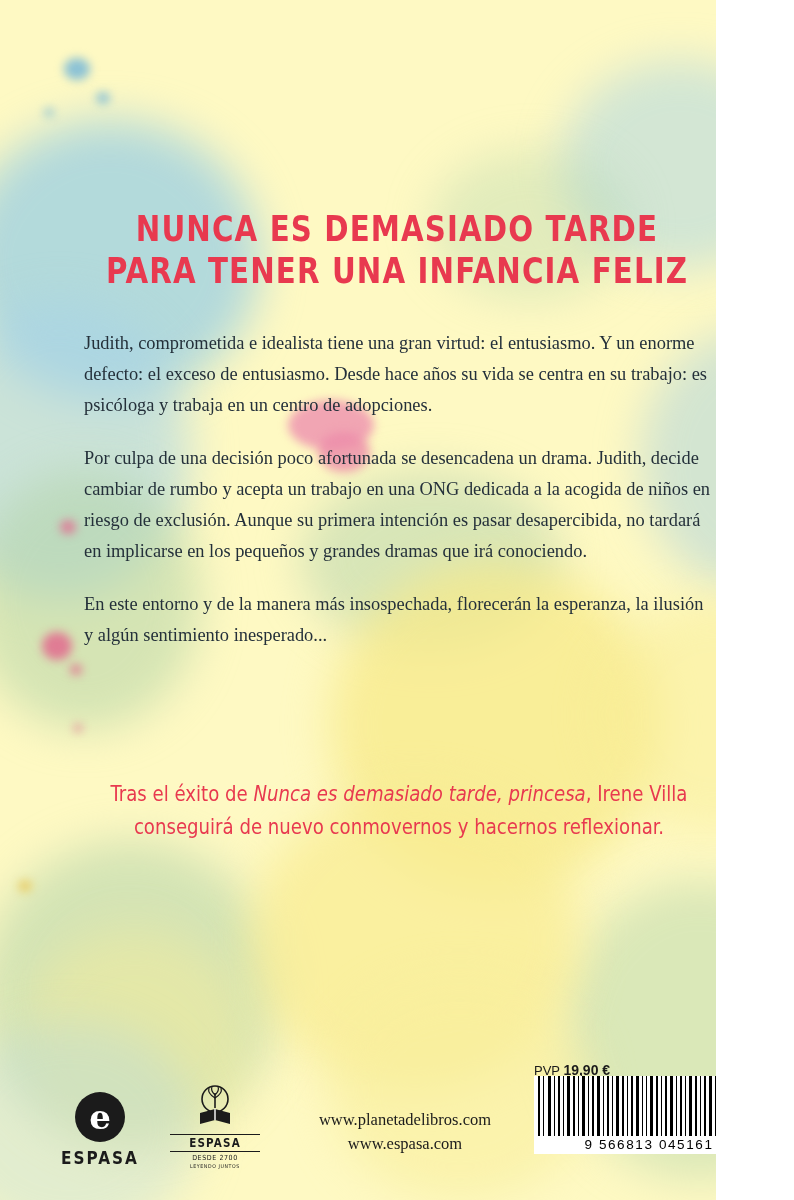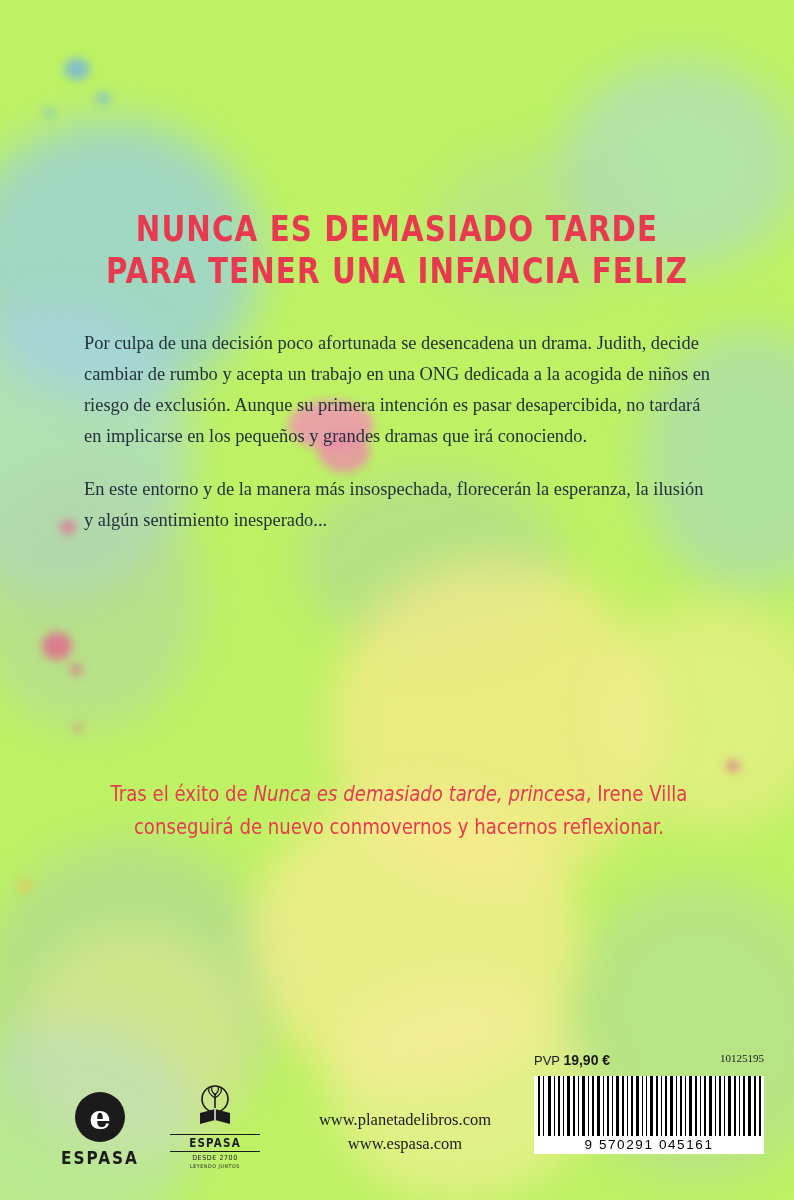--- a/index.html
+++ b/index.html
@@ -8,23 +8,23 @@
   }
   body {
     width: 794px;
     height: 1200px;
     background: #ffffff;
     font-family: "Liberation Serif", serif;
     overflow: hidden;
   }
   .page {
     position: relative;
-    width: 794px;
+    width: 716px;
     height: 1200px;
-    background: #bef264;
+    background: #fef9c3;
     overflow: hidden;
   }
 
   
   .wc {
     position: absolute;
     border-radius: 50%;
     filter: blur(14px);
     pointer-events: none;
   }
@@ -166,21 +166,21 @@
     font-family: "Liberation Serif", serif;
     font-size: 16.5px;
     line-height: 24px;
     color: #1b1b1b;
   }
   .urls a { color: #1b1b1b; text-decoration: none; display: block; }
 
   .price-block {
     position: absolute;
     right: 30px;
-    top: 12px;
+    top: 22px;
     width: 230px;
     text-align: left;
     font-family: "Liberation Sans", sans-serif;
     font-size: 13px;
     color: #1b1b1b;
     display: flex;
     justify-content: space-between;
   }
   .price-block .pvp b { font-size: 14px; }
   .price-block .isbn-num { font-family: Liberation Serif, serif; font-size: 11px; margin-left: 40px; }
@@ -244,20 +244,21 @@
   </div>
 
   <div class="content">
 
     <h1 class="title">
       <span class="line">NUNCA ES DEMASIADO TARDE</span>
       <span class="line">PARA TENER UNA INFANCIA FELIZ</span>
     </h1>
 
     <div class="body-copy">
+      <p>Judith, comprometida e idealista tiene una gran virtud: el entusiasmo. Y un enorme defecto: el exceso de entusiasmo. Desde hace años su vida se centra en su trabajo: es psicóloga y trabaja en un centro de adopciones.</p>
       <p>Por culpa de una decisión poco afortunada se desencadena un drama. Judith, decide cambiar de rumbo y acepta un trabajo en una ONG dedicada a la acogida de niños en riesgo de exclusión. Aunque su primera intención es pasar desapercibida, no tardará en implicarse en los pequeños y grandes dramas que irá conociendo.</p>
       <p>En este entorno y de la manera más insospechada, florecerán la esperanza, la ilusión y algún sentimiento inesperado...</p>
     </div>
 
     <div class="tagline">
       <span>Tras el éxito de </span><em>Nunca es demasiado tarde, princesa</em><span>, Irene Villa conseguirá de nuevo conmovernos y hacernos reflexionar.</span>
     </div>
 
     <div class="footer">
 
@@ -336,18 +337,18 @@
             <i style="left:185px;width:2px"></i>
           <i style="left:190px;width:1px"></i>
             <i style="left:194px;width:3px"></i>
           <i style="left:200px;width:2px"></i>
             <i style="left:205px;width:1px"></i>
           <i style="left:209px;width:2px"></i>
             <i style="left:214px;width:3px"></i>
           <i style="left:220px;width:2px"></i>
             <i style="left:225px;width:2px"></i>
         </div>
-        <div class="digits">9 570291 045161</div>
+        <div class="digits">9 566813 045161</div>
       </div>
 
     </div>
   </div>
 </div>
 
 </body></html>

